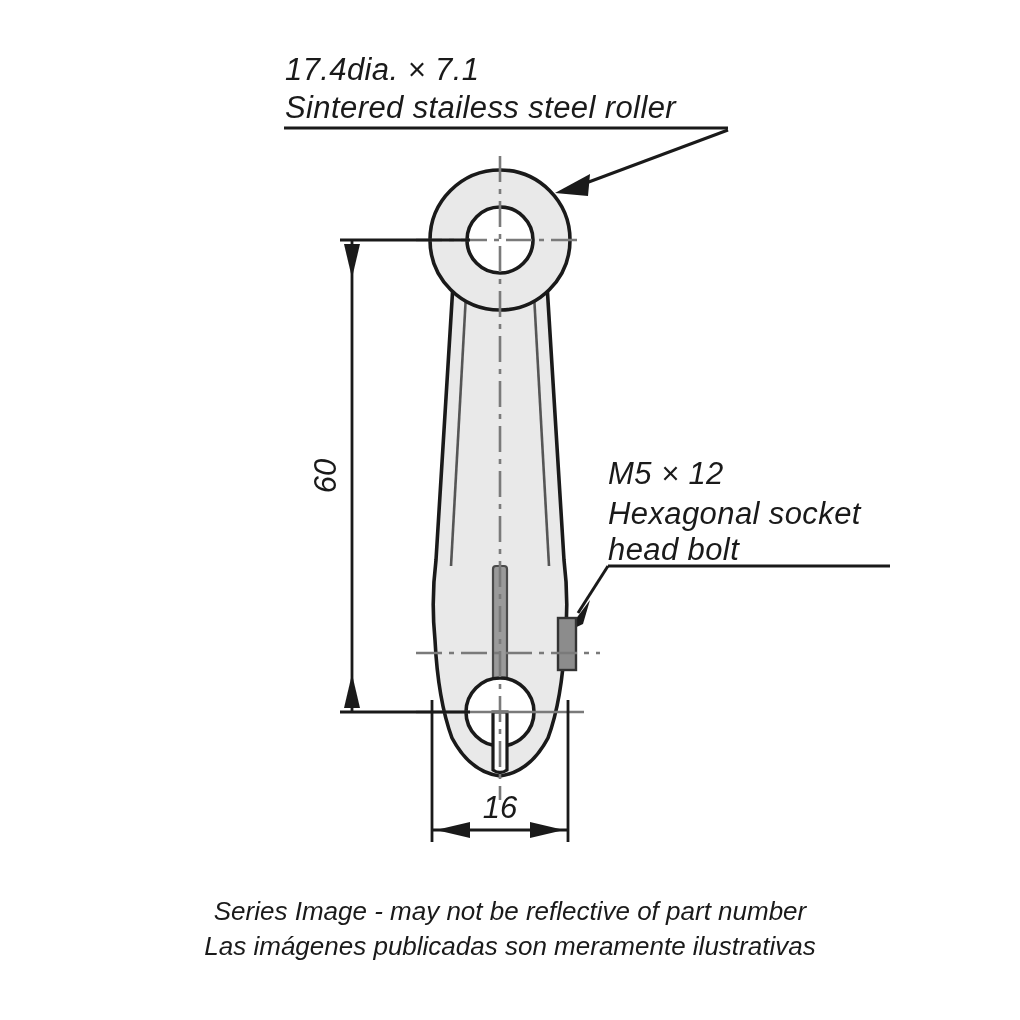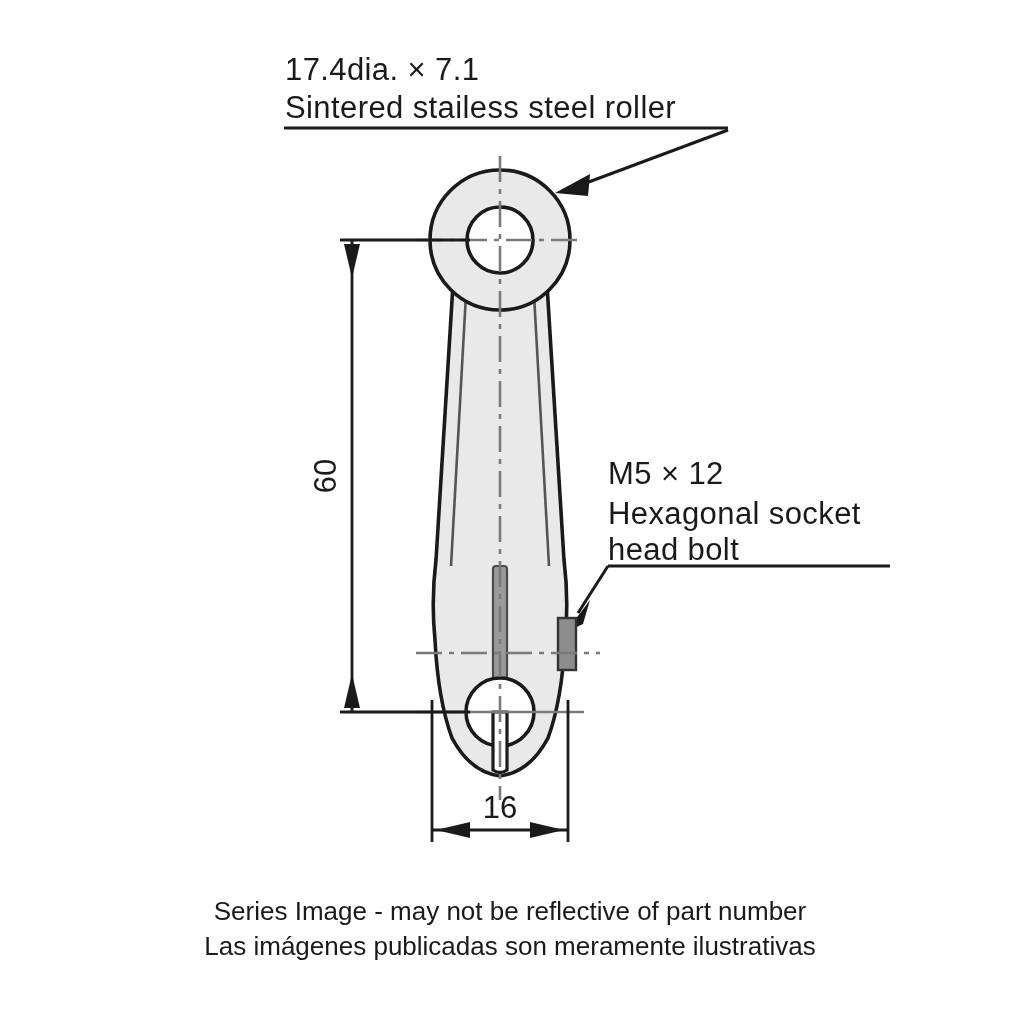--- a/index.html
+++ b/index.html
@@ -12,20 +12,21 @@
     width: 1020px;
     height: 1020px;
     font-family: "Liberation Sans", sans-serif;
     color: #1a1a1a;
     overflow: hidden;
   }
   #drawing-root {
     position: relative;
     width: 1020px;
     height: 1020px;
+    font-style: italic;
   }
   svg.drawing-canvas {
     display: block;
     width: 1020px;
     height: 1020px;
   }
   text {
     font-family: "Liberation Sans", sans-serif;
     fill: #1a1a1a;
   }

